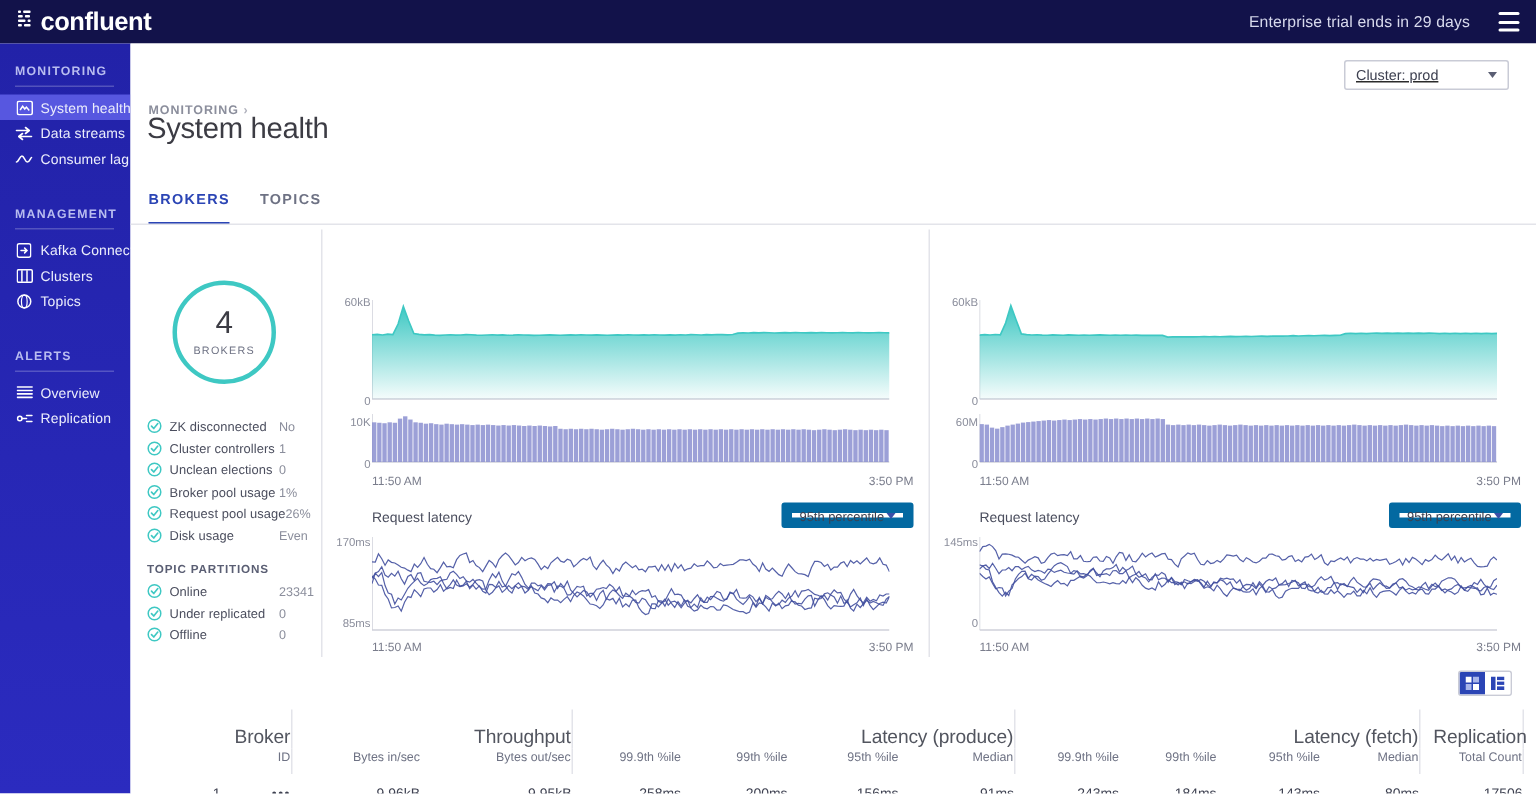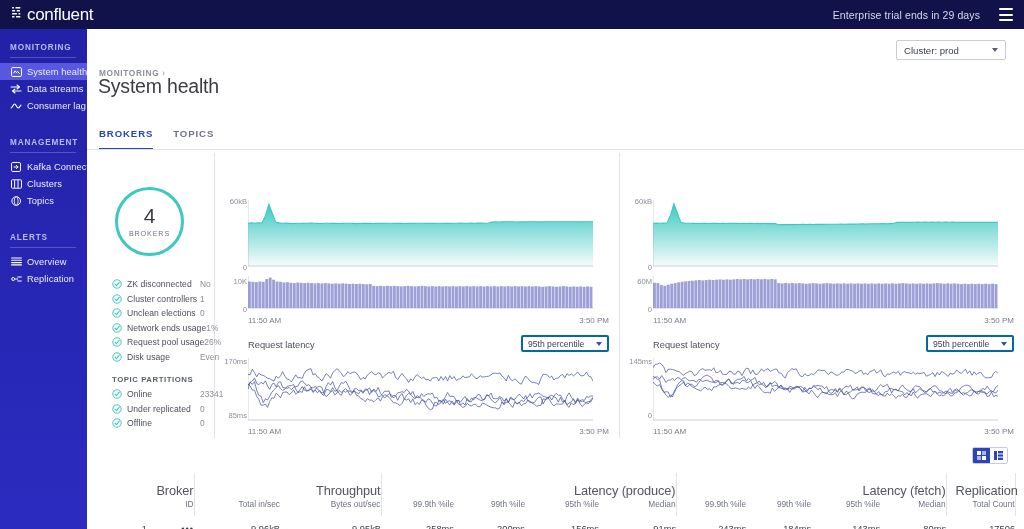--- a/index.html
+++ b/index.html
@@ -14,21 +14,21 @@
   .app { position: relative; width: 1024px; height: 529px; }
 
   
   .topbar {
     position: absolute; left: 0; top: 0; width: 1024px; height: 29px;
     background: #12124a; display: flex; align-items: center;
   }
   .logo { margin-left: 12px; display: flex; align-items: center; height: 29px; }
   .logo-mark { display: inline-block; margin-right: 2px; }
   .logo-text {
-    color: #ffffff; font-size: 17px; letter-spacing: -0.3px; font-weight: 400;
+    color: #ffffff; font-size: 17px; letter-spacing: -0.3px; font-weight: 700;
   }
   .trial-text {
     position: absolute; right: 44px; top: 9px;
     color: #d7d9ec; font-size: 10.5px; letter-spacing: .1px;
   }
   .hamburger {
     position: absolute; right: 11px; top: 8px;
     width: 14px; height: 13px; display: flex; flex-direction: column;
     justify-content: space-between; cursor: pointer;
   }
@@ -62,21 +62,21 @@
   }
   .side-ico svg { display: block; }
 
   
   .main {
     position: absolute; left: 87px; top: 29px;
     width: 937px; height: 500px; background: #ffffff;
   }
 
   
-  .ctrl-row { position: absolute; right: 18px; top: 11px; display: flex; gap: 7px; }
+  .ctrl-row { position: absolute; right: 18px; top: 11px; display: flex; gap: 7px; text-decoration: underline; }
   .ctrl {
     height: 20px; border: 1px solid #c9cbd6; border-radius: 2px;
     background: #fff; display: flex; align-items: center;
     font-size: 9.6px; color: #3d4050; padding: 0 7px; cursor: pointer;
     white-space: nowrap;
   }
   .ctrl.cluster { width: 110px; justify-content: space-between; }
   .caret {
     width: 0; height: 0; border-left: 3.5px solid transparent;
     border-right: 3.5px solid transparent; border-top: 4px solid #5a5e73;
@@ -116,21 +116,21 @@
   
   .donut {
     position: absolute; left: 28px; top: 37px;
     width: 69px; height: 69px; border-radius: 50%;
     border: 3px solid #3ec8c3;
     display: flex; flex-direction: column; align-items: center; justify-content: center;
   }
   .donut-num { font-size: 21px; color: #3c3c44; line-height: 1; font-weight: 400; }
   .donut-lbl { font-size: 7.2px; color: #6e7284; letter-spacing: .85px; margin-top: 3px; }
 
-  .checks { position: absolute; left: 25px; top: 127px; width: 116px; }
+  .checks { position: absolute; left: 11px; top: 127px; width: 116px; }
   .check-row {
     display: flex; align-items: center; height: 14.5px; font-size: 8.6px; color: #4b4e5e;
   }
   .chk {
     width: 10px; height: 10px; margin-right: 5px; flex: 0 0 10px;
   }
   .chk svg { display: block; }
   .check-lbl { flex: 1; white-space: nowrap; letter-spacing: .05px; }
   .check-val { color: #8b8e9c; text-align: left; width: 28px; font-size: 8.4px; }
   .sub-title {
@@ -142,21 +142,21 @@
   .chart-head { position: absolute; top: 12px; display: flex; align-items: flex-start; }
   .arrow-box { width: 22px; height: 24px; margin-right: 5px; }
   .big-num { font-size: 18.5px; color: #3c3c44; line-height: .95; font-weight: 400; }
   .sub-num { font-size: 8.3px; color: #5a5e73; margin-top: 2px; letter-spacing: .1px; }
 
   .axis-lbl { position: absolute; font-size: 7.6px; color: #8b8e9c; text-align: right; }
   .time-lbl { position: absolute; font-size: 8px; color: #7a7d8c; }
   .sec-title { position: absolute; font-size: 9.3px; color: #4b4e5e; }
   .pct-select {
     position: absolute; height: 17px; width: 88px;
-    border: 2px solid #0369a1; border-radius: 2px; background: #fff;
+    border: 7px solid #0369a1; border-radius: 2px; background: #fff;
     display: flex; align-items: center; justify-content: space-between;
     padding: 0 5px; font-size: 8.6px; color: #3d4050; cursor: pointer;
   }
   .pct-select .caret { border-top-color: #3a4fa8; margin-left: 0; }
 
   svg.plot { display: block; }
 
   
   .view-toggle {
     position: absolute; right: 16px; top: 418px; display: flex;
@@ -363,21 +363,21 @@
             <span class="check-lbl">Unclean elections</span>
             <span class="check-val">0</span>
           </div>
           <div class="check-row">
             <span class="chk">
                 <svg width="10" height="10" viewBox="0 0 10 10">
                   <circle cx="5" cy="5" r="4.2" fill="none" stroke="#3ec8c3" stroke-width="1"></circle>
                   <path d="M3 5.1l1.5 1.6L7.2 3.4" fill="none" stroke="#3ec8c3" stroke-width="1.1" stroke-linecap="round" stroke-linejoin="round"></path>
                 </svg>
               </span>
-            <span class="check-lbl">Network ends usage</span>
+            <span class="check-lbl">Broker pool usage</span>
             <span class="check-val">1%</span>
           </div>
           <div class="check-row">
             <span class="chk">
                 <svg width="10" height="10" viewBox="0 0 10 10">
                   <circle cx="5" cy="5" r="4.2" fill="none" stroke="#3ec8c3" stroke-width="1"></circle>
                   <path d="M3 5.1l1.5 1.6L7.2 3.4" fill="none" stroke="#3ec8c3" stroke-width="1.1" stroke-linecap="round" stroke-linejoin="round"></path>
                 </svg>
               </span>
             <span class="check-lbl">Request pool usage</span>
@@ -784,21 +784,21 @@
           <th colspan="2" style="padding-left:12px">Broker</th>
           <th colspan="2" class="bdl">Throughput</th>
           <th colspan="4" class="bdl">Latency (produce)</th>
           <th colspan="4" class="bdl">Latency (fetch)</th>
           <th class="bdl">Replication</th>
           <th class="bdl">Segment</th>
 
         </tr>
         <tr class="sub-row">
           <th colspan="2" style="padding-left:12px">ID</th>
-          <th class="bdl">Total in/sec</th>
+          <th class="bdl">Bytes in/sec</th>
           <th>Bytes out/sec</th>
           <th class="bdl">99.9th %ile</th>
           <th>99th %ile</th>
           <th>95th %ile</th>
           <th>Median</th>
           <th class="bdl">99.9th %ile</th>
           <th>99th %ile</th>
           <th>95th %ile</th>
           <th>Median</th>
           <th class="bdl">Total Count</th>

